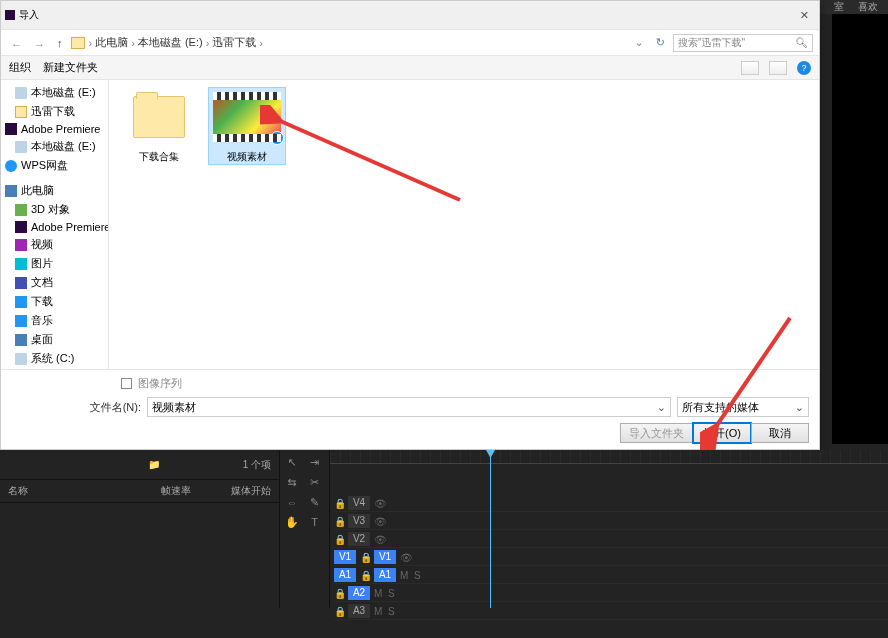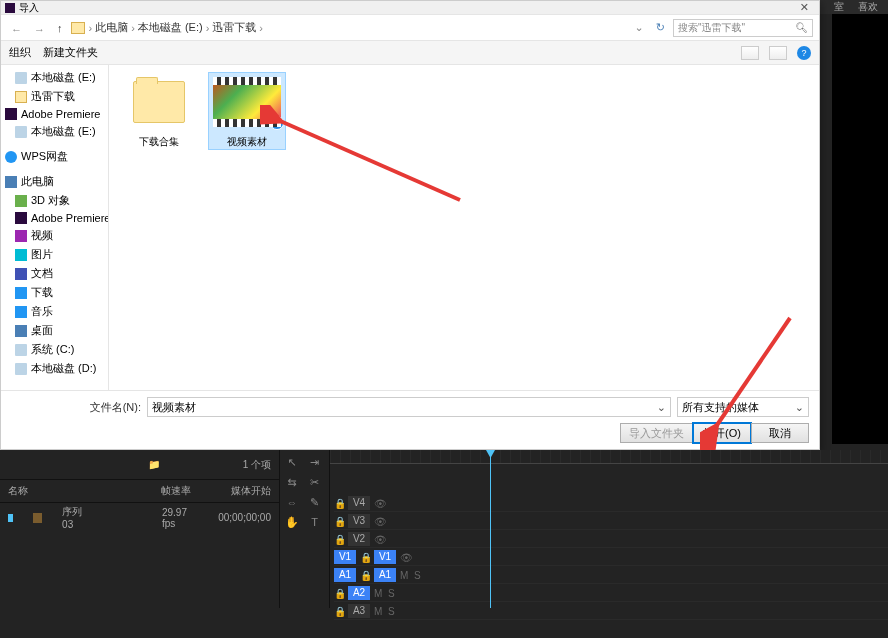--- a/index.html
+++ b/index.html
@@ -10,21 +10,21 @@
     .app-topbar { position: absolute; top: 0; right: 0; height: 14px; background: #2a2a2a; width: 100%; font-size: 10px; color: #aaa; text-align: right; padding-right: 10px; }
     .app-topbar span { margin-left: 14px; }
     .app-darkpanel { position: absolute; top: 14px; right: 0; width: 56px; height: 430px; background: #000; }
     
     
     .dialog {
       position: absolute; top: 0; left: 0; width: 820px; height: 450px;
       background: #fff; border: 1px solid #ccc; box-shadow: 2px 2px 8px rgba(0,0,0,.3);
       display: flex; flex-direction: column;
     }
-    .titlebar { height: 14px; background: #f0f0f0; display: flex; align-items: center; font-size: 10px; padding: 0 4px; border-bottom: 1px solid #e5e5e5; }
+    .titlebar { height: 29px; background: #f0f0f0; display: flex; align-items: center; font-size: 10px; padding: 0 4px; border-bottom: 1px solid #e5e5e5; }
     .titlebar .pr-icon { width: 10px; height: 10px; background: #2a0a3e; margin-right: 4px; }
     .titlebar .close { margin-left: auto; font-size: 11px; color: #555; padding: 0 6px; cursor: pointer; }
     
     .navbar { height: 26px; display: flex; align-items: center; font-size: 11px; padding: 0 6px; border-bottom: 1px solid #e5e5e5; gap: 4px; }
     .nav-arrow { color: #888; padding: 0 4px; }
     .nav-up { color: #333; padding: 0 4px; }
     .folder-icon-small { width: 14px; height: 12px; background: #ffe9a8; border: 1px solid #d8b050; display: inline-block; }
     .breadcrumb { flex: 1; display: flex; align-items: center; gap: 3px; color: #333; }
     .breadcrumb .sep { color: #888; }
     .nav-dd { color: #888; padding: 0 4px; }
@@ -164,21 +164,21 @@
           <span>迅雷下载</span>
         </div>
       <div class="tree-item">
           <span class="tico i-pr"></span>
           <span>Adobe Premiere</span>
         </div>
       <div class="tree-item indent1">
           <span class="tico i-drive"></span>
           <span>本地磁盘 (E:)</span>
         </div>
-      <div class="tree-item" style="margin-top:6px">
+      <div class="tree-item" style="">
           <span class="tico i-wps"></span>
           <span>WPS网盘</span>
         </div>
       <div class="tree-item" style="margin-top:6px">
           <span class="tico i-pc"></span>
           <span>此电脑</span>
         </div>
       <div class="tree-item indent1">
           <span class="tico i-3d"></span>
           <span>3D 对象</span>
@@ -234,20 +234,24 @@
             <div class="video-thumb">
               <div class="video-badge"></div>
             </div>
           </div>
         <div>视频素材</div>
       </div>
     </div>
   </div>
 
   <div class="footer">
+    <div class="footer-row" style="margin-left:110px">
+      <div class="checkbox"></div>
+      <span style="color:#888">图像序列</span>
+    </div>
     <div class="footer-row fn">
       <span class="fn-label">文件名(N):</span>
       <div class="fn-input">
         <span>视频素材</span>
         <span class="dd">⌄</span>
       </div>
       <div class="fn-filter">
         <span>所有支持的媒体</span>
         <span class="dd">⌄</span>
       </div>
@@ -264,27 +268,20 @@
   <div class="tl-body">
     <div class="tl-left">
       <div class="tl-header">
         <span style="margin-left:140px">📁</span>
         <span style="margin-left:auto">1 个项</span>
       </div>
       <div class="tl-left-hdr">
         <span>名称</span>
         <span style="margin-left:auto">帧速率</span>
         <span>媒体开始</span>
-      </div>
-      <div class="tl-row">
-        <span class="tl-seq-bar"></span>
-        <span class="tl-seq-icon"></span>
-        <span>序列 03</span>
-        <span style="margin-left:50px">29.97 fps</span>
-        <span>00;00;00;00</span>
       </div>
     </div>
     <div class="tl-tools">
       <div class="tl-tool">↖</div>
       <div class="tl-tool">⇥</div>
       <div class="tl-tool">⇆</div>
       <div class="tl-tool">✂</div>
       <div class="tl-tool">⇔</div>
       <div class="tl-tool">✎</div>
       <div class="tl-tool">✋</div>

